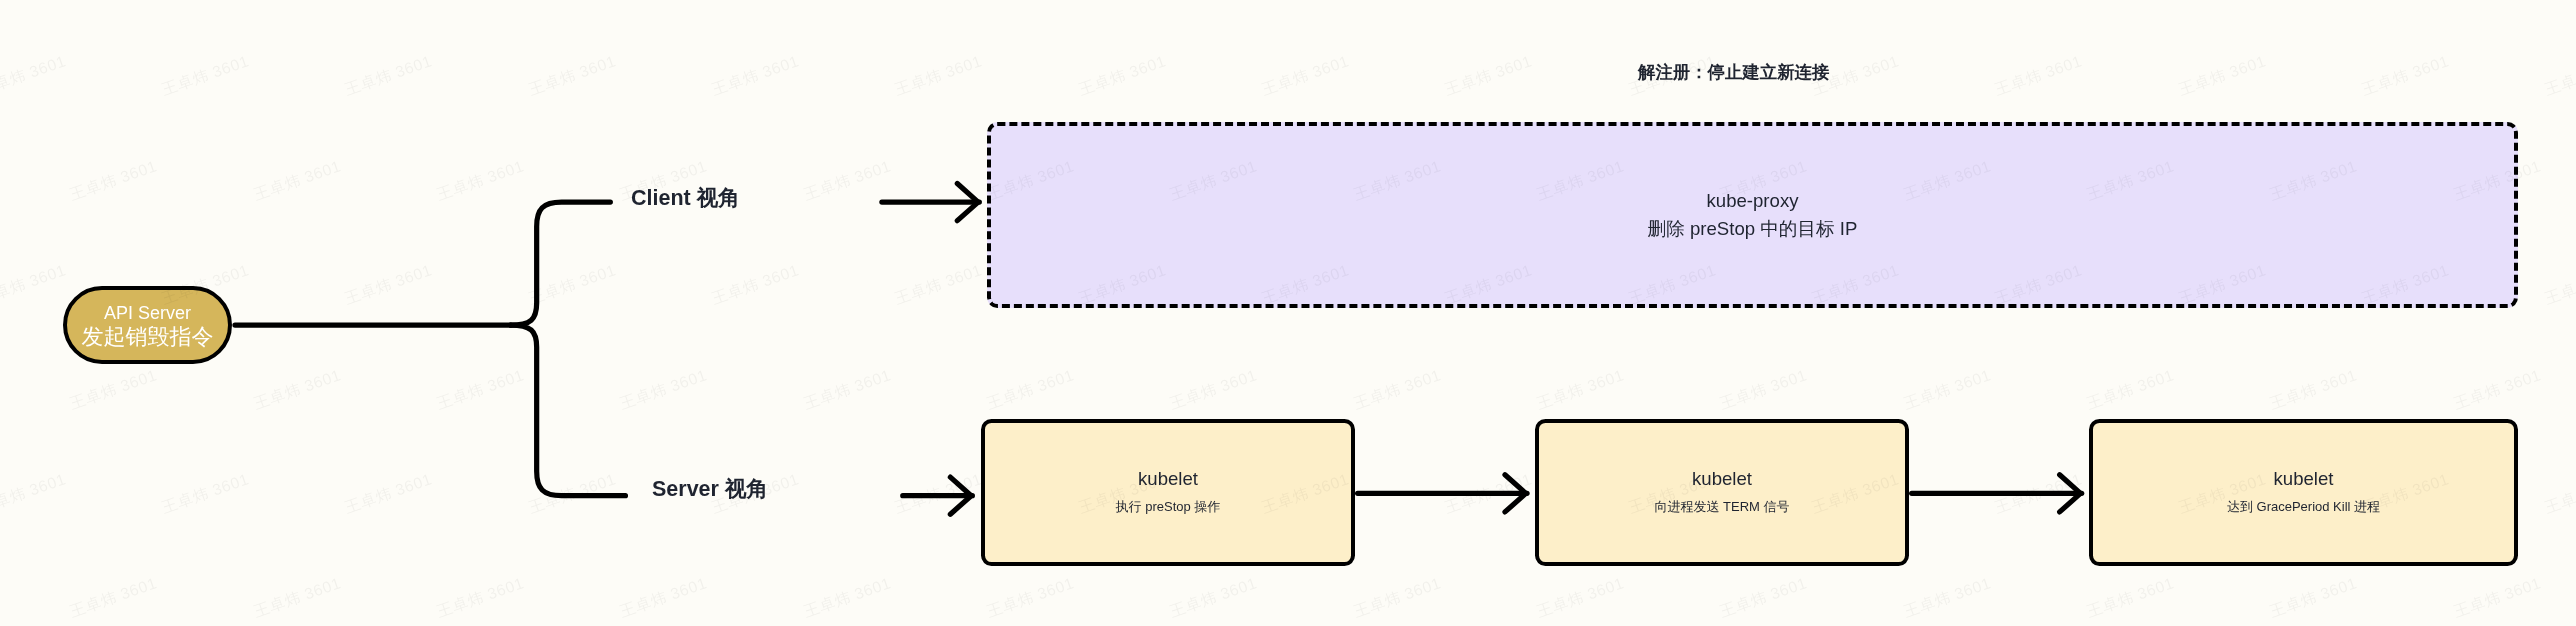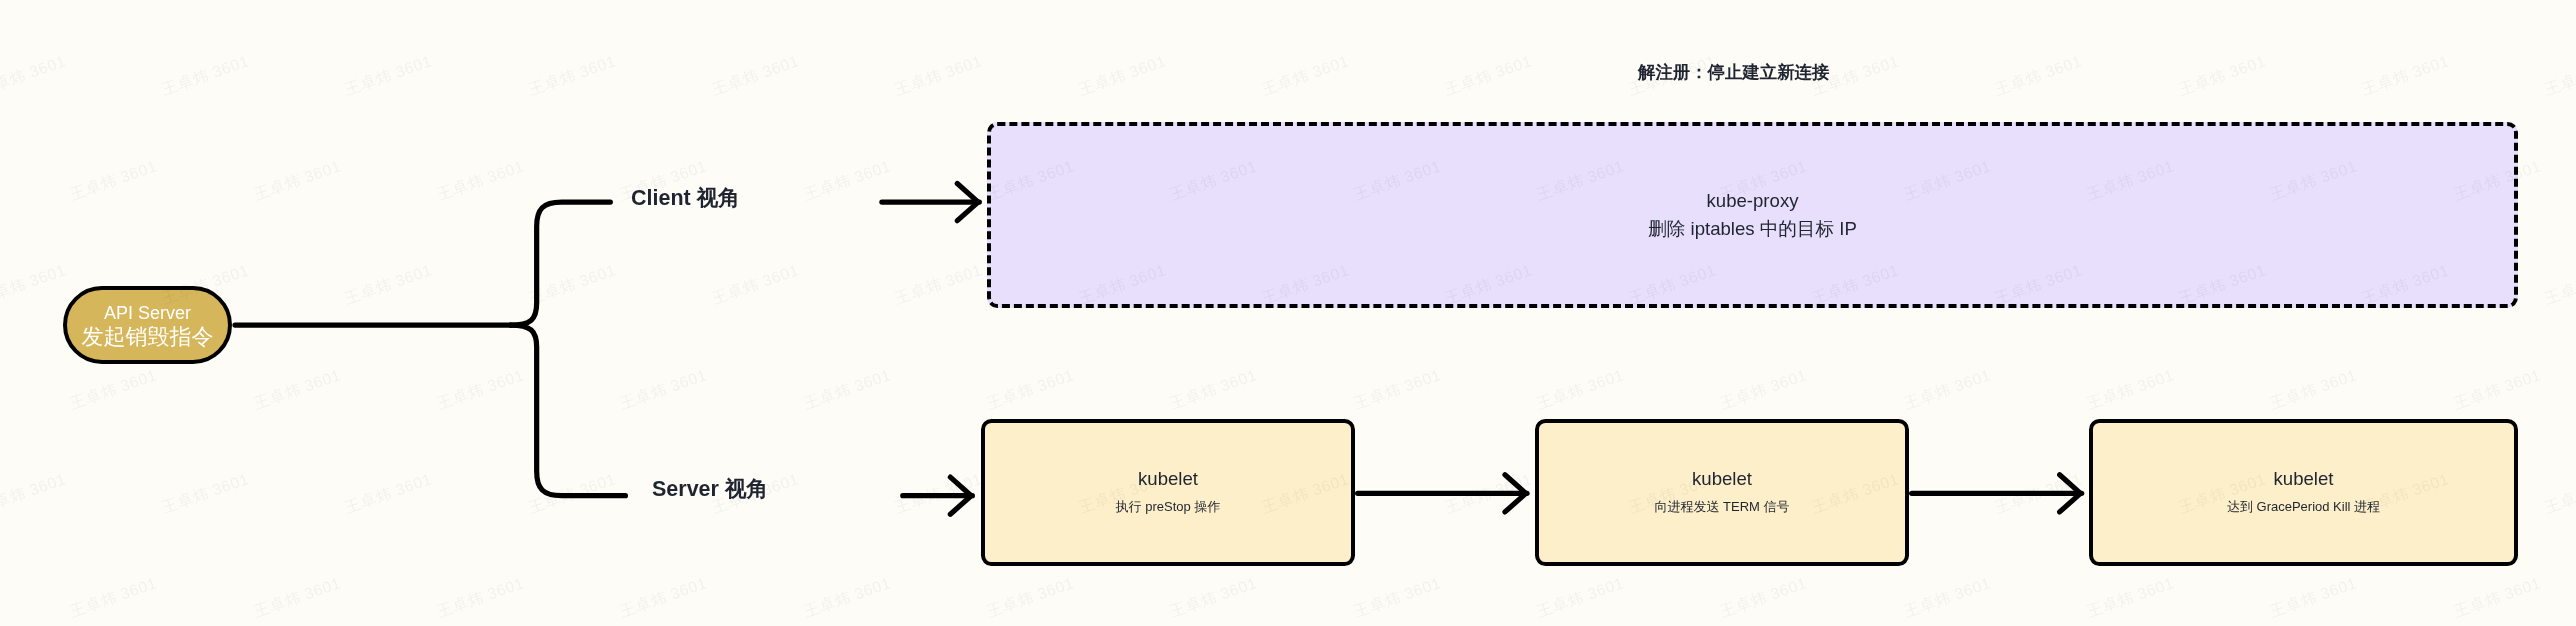--- a/index.html
+++ b/index.html
@@ -257,21 +257,21 @@
   <div id="api-server-node" class="node">
     <span class="line1">API Server</span>
     <span class="line2">发起销毁指令</span>
   </div>
 
   <div id="client-branch-label" class="branch-label">Client 视角</div>
   <div id="server-branch-label" class="branch-label">Server 视角</div>
 
   <div id="kube-proxy-node" class="node">
     <span class="line1">kube-proxy</span>
-    <span class="line2">删除 iptables 中的目标 IP</span>
+    <span class="line2">删除 preStop 中的目标 IP</span>
   </div>
 
   <div id="kubelet-node-1" class="node kubelet-box">
     <span class="line1">kubelet</span>
     <span class="line2">执行 preStop 操作</span>
   </div>
 
   <div id="kubelet-node-2" class="node kubelet-box">
     <span class="line1">kubelet</span>
     <span class="line2">向进程发送 TERM 信号</span>

